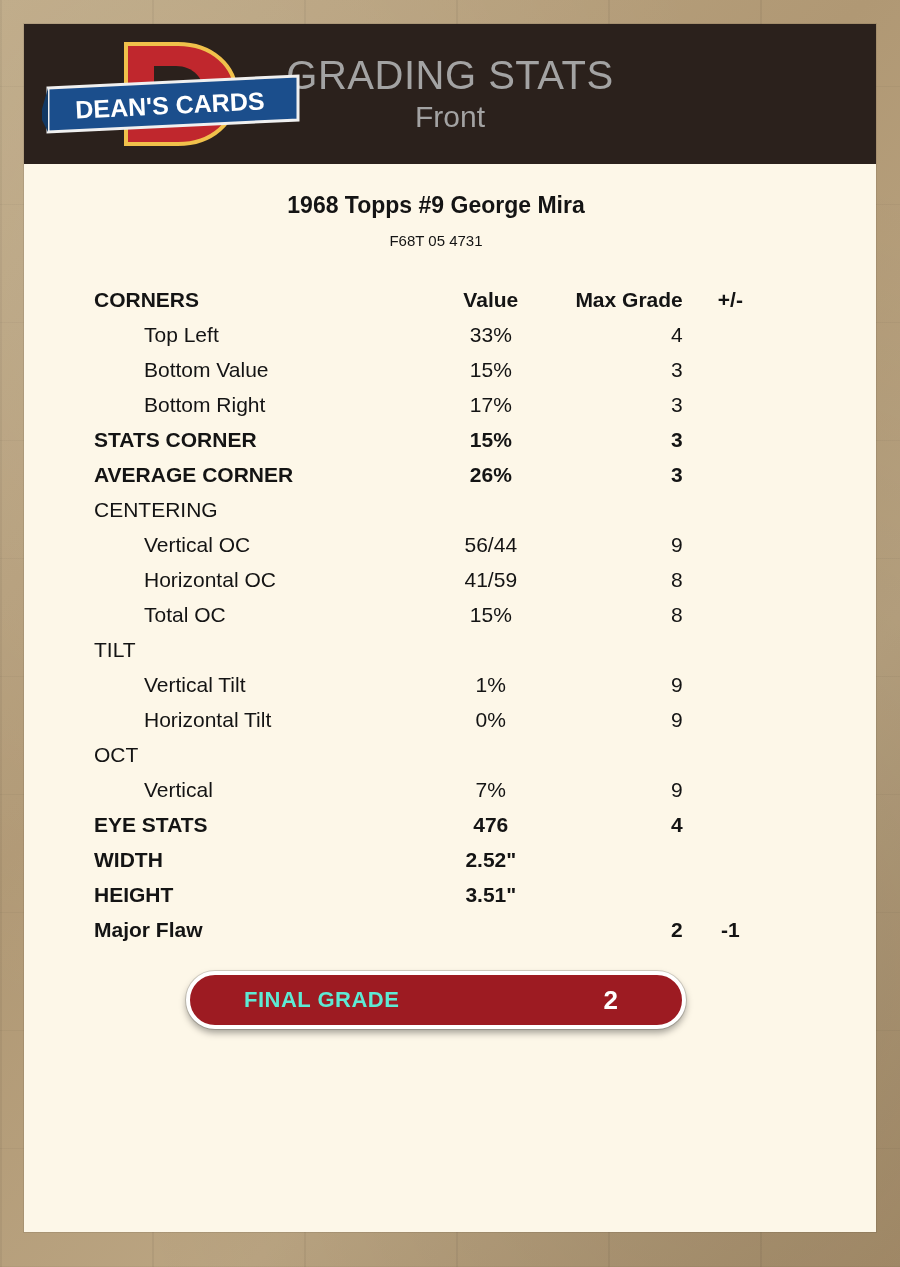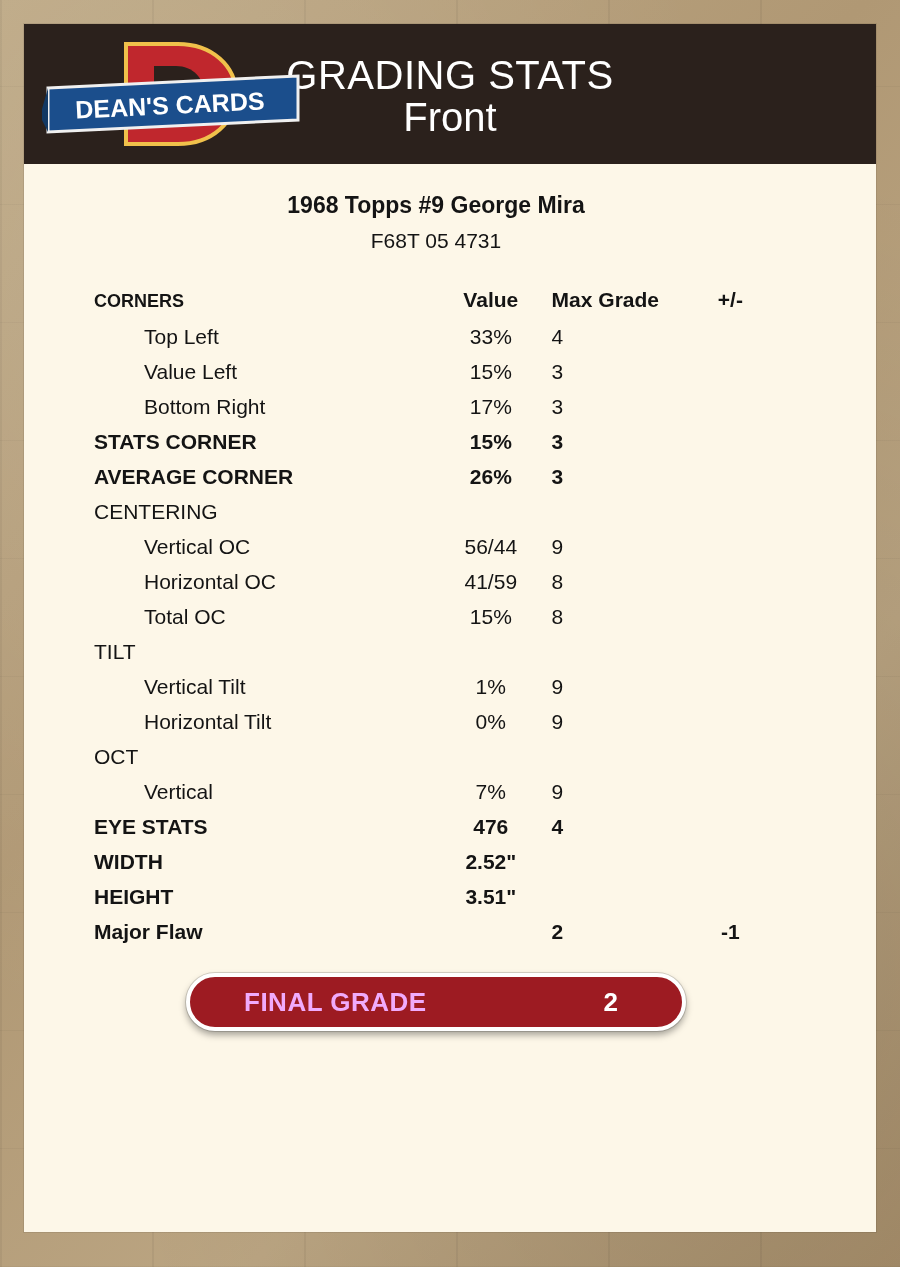--- a/index.html
+++ b/index.html
@@ -58,72 +58,72 @@
     position: absolute;
     left: 18px;
     top: 12px;
     width: 262px;
     height: 116px;
   }
 
   .title-wrap {
     width: 100%;
     text-align: center;
-    color: #ffffff;
+    color: #a3a3a3;
     box-sizing: border-box;
   }
   .title-main {
     font-size: 40px;
     letter-spacing: 0.5px;
     line-height: 46px;
   }
   .title-sub {
-    font-size: 40px;
+    font-size: 30px;
     line-height: 38px;
     font-weight: normal;
   }
 
   
   .body {
     padding: 26px 60px 0 32px;
   }
   .card-title {
     text-align: center;
     font-size: 23px;
     font-weight: bold;
     color: #141414;
     line-height: 30px;
   }
   .card-code {
     text-align: center;
-    font-size: 21px;
+    font-size: 15px;
     color: #141414;
     line-height: 30px;
     margin-top: 6px;
   }
 
   table.stats {
     margin: 26px auto 0 auto;
     width: 684px;
     border-collapse: collapse;
     color: #141414;
   }
   table.stats td {
     padding: 0;
     line-height: 35px;
     font-size: 21px;
     vertical-align: baseline;
   }
   td.c-label { width: 310px; text-align: left; }
   td.c-value { width: 130px; text-align: center; }
-  td.c-max   { width: 140px; text-align: left; }
+  td.c-max   { width: 140px; text-align: right; }
   td.c-pm    { width: 104px; text-align: center; }
 
   .hdr td { font-weight: bold; font-size: 22px; }
-  .hdr td.c-label { font-size: 18px; }
+  .hdr td.c-label { font-size: 21px; }
 
   .bold td { font-weight: bold; }
   .indent { padding-left: 50px !important; }
   .section-head td { font-weight: normal; }
   .spacer td { line-height: 18px; font-size: 1px; }
 
   
   .final-wrap {
     margin: 24px auto 0 auto;
     width: 500px;
@@ -134,23 +134,23 @@
     height: 58px;
     border-radius: 29px;
     background: #9d1b22;
     border: 4px solid #ffffff;
     box-shadow: 0 4px 7px rgba(0,0,0,0.35), 0 0 0 1px rgba(0,0,0,0.15);
     display: flex;
     align-items: center;
     box-sizing: border-box;
   }
   .final-label {
-    color: #f0abfc;
+    color: #5eead4;
     font-weight: bold;
-    font-size: 26px;
+    font-size: 22px;
     margin-left: 54px;
     letter-spacing: 0.5px;
   }
   .final-value {
     color: #ffffff;
     font-weight: bold;
     font-size: 26px;
     position: absolute;
     right: 64px;
   }
@@ -195,21 +195,21 @@
             <td class="c-max">Max Grade</td>
             <td class="c-pm">+/-</td>
           </tr>
         <tr>
               <td class="c-label indent">Top Left</td>
               <td class="c-value">33%</td>
               <td class="c-max">4</td>
               <td class="c-pm"></td>
             </tr>
             <tr>
-              <td class="c-label indent">Value Left</td>
+              <td class="c-label indent">Bottom Value</td>
               <td class="c-value">15%</td>
               <td class="c-max">3</td>
               <td class="c-pm"></td>
             </tr>
             <tr>
               <td class="c-label indent">Bottom Right</td>
               <td class="c-value">17%</td>
               <td class="c-max">3</td>
               <td class="c-pm"></td>
             </tr>

